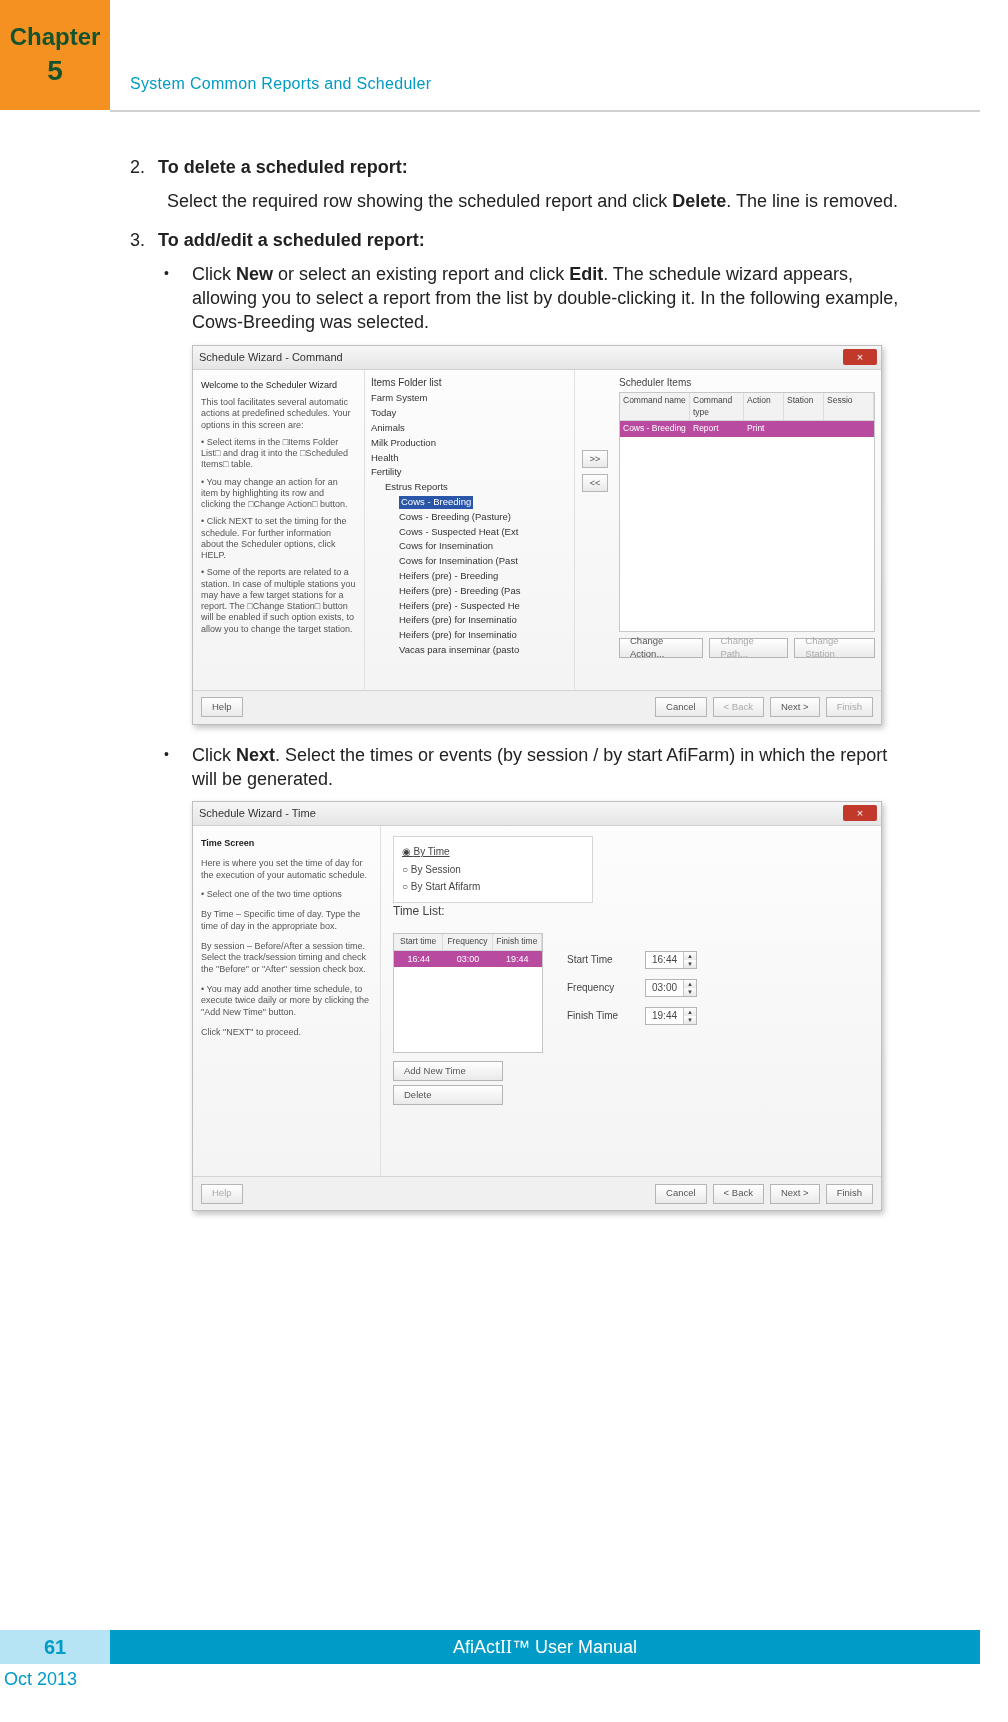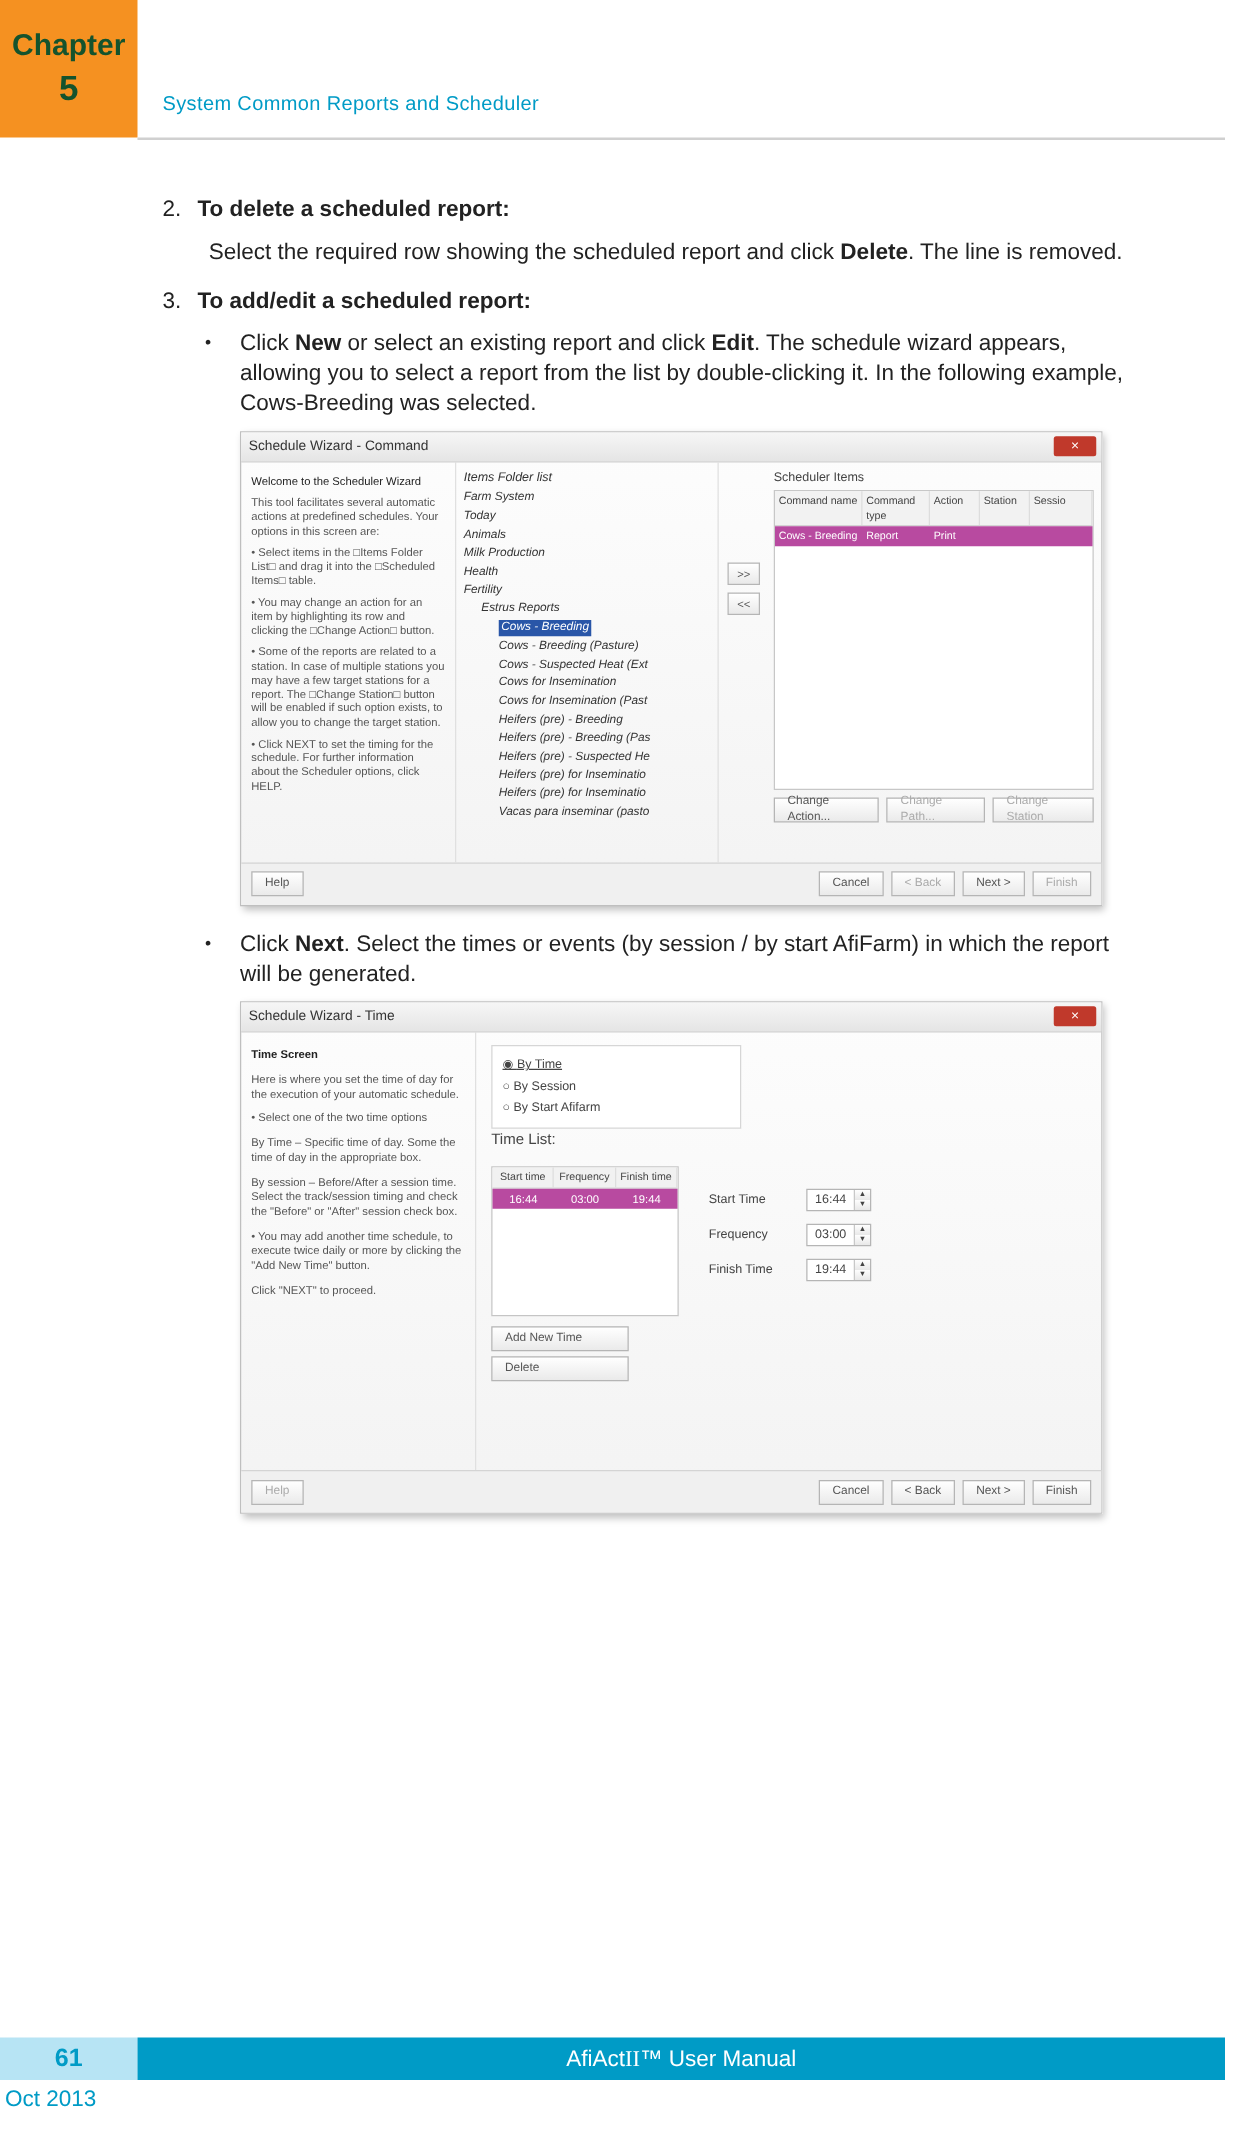--- a/index.html
+++ b/index.html
@@ -31,21 +31,21 @@
   .dialog { margin-left: 62px; width: 690px; border: 1px solid #bfbfbf; background: linear-gradient(#fdfdfd,#f3f3f3); font-size: 10px; color: #444; margin-top: 6px; margin-bottom: 18px; box-shadow: 2px 3px 6px rgba(0,0,0,.25); }
   .dialog .titlebar { height: 24px; background: linear-gradient(#f6f6f6,#e5e5e5); border-bottom: 1px solid #cfcfcf; display: flex; align-items: center; padding: 0 6px; position: relative; }
   .dialog .titlebar-text { font-size: 11px; color: #333; }
   .dialog .close-x { position: absolute; right: 4px; top: 3px; width: 34px; height: 16px; background: #c0392b; color: #fff; text-align: center; border-radius: 2px; font-size: 11px; line-height: 16px; }
 
   .dlg1-body { display: flex; height: 320px; }
   .dlg1-left { width: 172px; padding: 10px 8px; font-size: 9px; color: #555; border-right: 1px solid #e0e0e0; line-height: 1.25; overflow: hidden; }
   .dlg1-left p { margin-bottom: 6px; }
   .dlg1-left .lead { color: #222; }
 
-  .dlg1-mid { width: 210px; padding: 6px 17px 6px 6px; border-right: 1px solid #e0e0e0; position: relative; font-style: italic; }
+  .dlg1-mid { width: 210px; padding: 6px 17px 6px 6px; border-right: 1px solid #e0e0e0; position: relative; }
   .dlg1-mid .lbl { font-size: 10px; color: #333; margin-bottom: 2px; }
   .dlg1-mid .tree { font-size: 9.5px; color: #333; }
   .dlg1-mid .tree .line { padding: 1px 0; }
   .dlg1-mid .tree .sel { background: #2956a8; color: #fff; display: inline-block; padding: 0 2px; }
   .dlg1-mid .tree .ind1 { padding-left: 14px; }
   .dlg1-mid .tree .ind2 { padding-left: 28px; }
 
   .dlg1-movebtns { width: 40px; display: flex; flex-direction: column; align-items: center; justify-content: flex-start; padding-top: 80px; gap: 6px; }
   .mini-btn { width: 26px; height: 18px; border: 1px solid #b5b5b5; background: linear-gradient(#fff,#e9e9e9); font-size: 9px; text-align: center; line-height: 16px; color: #555; }
 
@@ -140,22 +140,22 @@
     <div class="titlebar">
       <span class="titlebar-text">Schedule Wizard - Command</span>
       <span class="close-x">×</span>
     </div>
     <div class="dlg1-body">
       <div class="dlg1-left">
         <p class="lead">Welcome to the Scheduler Wizard</p>
         <p>This tool facilitates several automatic actions at predefined schedules. Your options in this screen are:</p>
         <p>•  Select items in the □Items Folder List□ and drag it into the □Scheduled Items□ table.</p>
         <p>•  You may change an action for an item by highlighting its row and clicking the □Change Action□ button.</p>
+        <p>•  Click NEXT to set the timing for the schedule. For further information about the Scheduler options, click HELP.</p>
         <p>•  Some of the reports are related to a station. In case of multiple stations you may have a few target stations for a report. The □Change Station□ button will be enabled if such option exists, to allow you to change the target station.</p>
-        <p>•  Click NEXT to set the timing for the schedule. For further information about the Scheduler options, click HELP.</p>
       </div>
       <div class="dlg1-mid">
         <div class="lbl">Items Folder list</div>
         <div class="tree">
           <div class="line">Farm System</div>
           <div class="line">Today</div>
           <div class="line">Animals</div>
           <div class="line">Milk Production</div>
           <div class="line">Health</div>
           <div class="line">Fertility</div>
@@ -222,21 +222,21 @@
   <div class="dialog">
     <div class="titlebar">
       <span class="titlebar-text">Schedule Wizard - Time</span>
       <span class="close-x">×</span>
     </div>
     <div class="dlg2-body">
       <div class="dlg2-left">
         <p class="bold">Time Screen</p>
         <p>Here is where you set the time of day for the execution of your automatic schedule.</p>
         <p>•  Select one of the two time options</p>
-        <p>By Time – Specific time of day. Some the time of day in the appropriate box.</p>
+        <p>By Time – Specific time of day. Type the time of day in the appropriate box.</p>
         <p>By session – Before/After a session time. Select the track/session timing and check the "Before" or "After" session check box.</p>
         <p>•  You may add another time schedule, to execute twice daily or more by clicking the "Add New Time" button.</p>
         <p>Click "NEXT" to proceed.</p>
       </div>
       <div class="dlg2-right">
         <div class="dlg2-radios">
           <div class="r sel">By Time</div>
           <div class="r">By Session</div>
           <div class="r">By Start Afifarm</div>
         </div>

